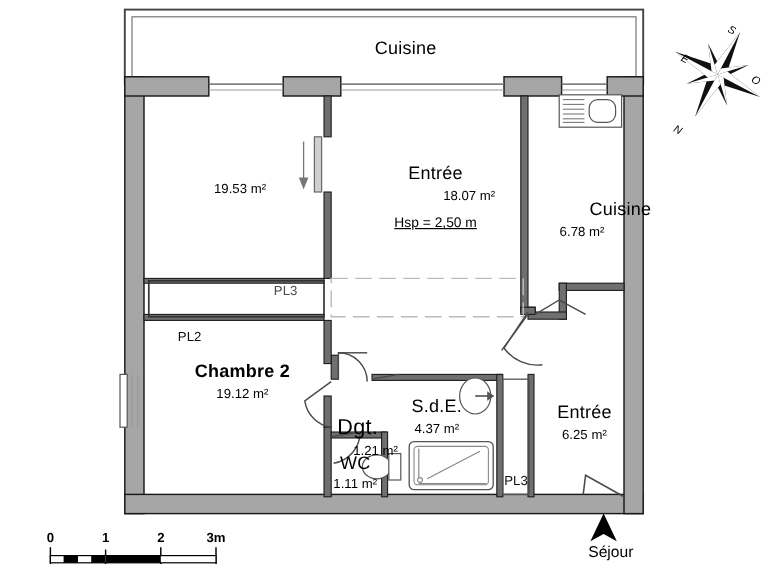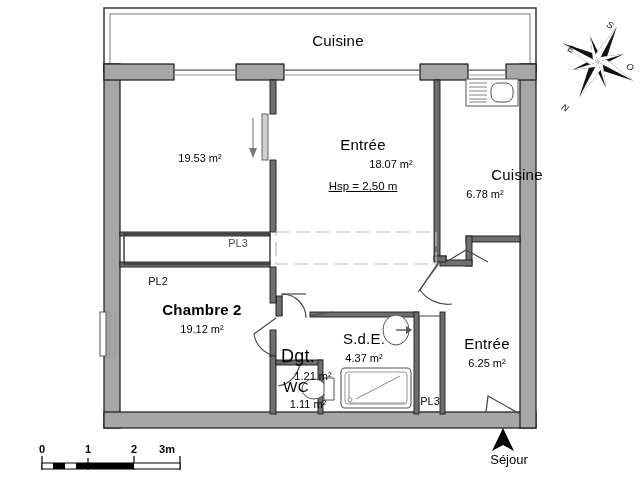--- a/index.html
+++ b/index.html
@@ -218,34 +218,34 @@
   <div class="lbl room-name ctr" style="left:202px;top:301px;font-weight:bold;">Chambre 2</div>
   <div class="lbl room-area ctr" style="left:202px;top:323px;">19.12 m²</div>
 
   <div class="lbl room-name ctr" style="left:298px;top:330px;font-size:18px;margin-top:16px;">Dgt.</div>
   <div class="lbl room-area ctr" style="left:296px;top:370px;margin-left:17px;">1.21 m²</div>
 
   <div class="lbl room-name ctr" style="left:364px;top:330px;">S.d.E.</div>
   <div class="lbl room-area ctr" style="left:364px;top:352px;">4.37 m²</div>
 
   <div class="lbl room-name ctr" style="left:296px;top:378px;text-align:right;">WC</div>
-  <div class="lbl room-area ctr" style="left:296px;top:398px;margin-left:12px;">1.11 m²</div>
+  <div class="lbl room-area ctr" style="left:296px;top:398px;">1.11 m²</div>
 
   <div class="lbl room-name ctr" style="left:487px;top:335px;">Entrée</div>
   <div class="lbl room-area ctr" style="left:487px;top:357px;">6.25 m²</div>
 
   <div class="lbl closet dark ctr" style="left:158px;top:237px;">PL2</div>
   <div class="lbl closet ctr" style="left:238px;top:237px;">PL3</div>
   <div class="lbl closet dark ctr" style="left:430px;top:357px;">PL3</div>
 
   <div class="lbl acces ctr" style="left:509px;top:452px;">Séjour</div>
 
   <div class="lbl compass-letter ctr" style="left:610px;top:20px;transform:translateX(-50%) rotate(28deg);">S</div>
   <div class="lbl compass-letter ctr" style="left:565px;top:103px;transform:translateX(-50%) rotate(28deg);">N</div>
   <div class="lbl compass-letter ctr" style="left:571px;top:44px;transform:translateX(-50%) rotate(28deg);">E</div>
   <div class="lbl compass-letter ctr" style="left:630px;top:62px;transform:translateX(-50%) rotate(28deg);">O</div>
 
   <div class="lbl scale-num ctr" style="left:42px;top:443px;">0</div>
   <div class="lbl scale-num ctr" style="left:88px;top:443px;">1</div>
   <div class="lbl scale-num ctr" style="left:134px;top:443px;">2</div>
-  <div class="lbl scale-num ctr" style="left:167px;top:443px;">3m</div>
+  <div class="lbl scale-num ctr" style="left:180px;top:443px;">3m</div>
 
 </div>
 
 </body></html>

